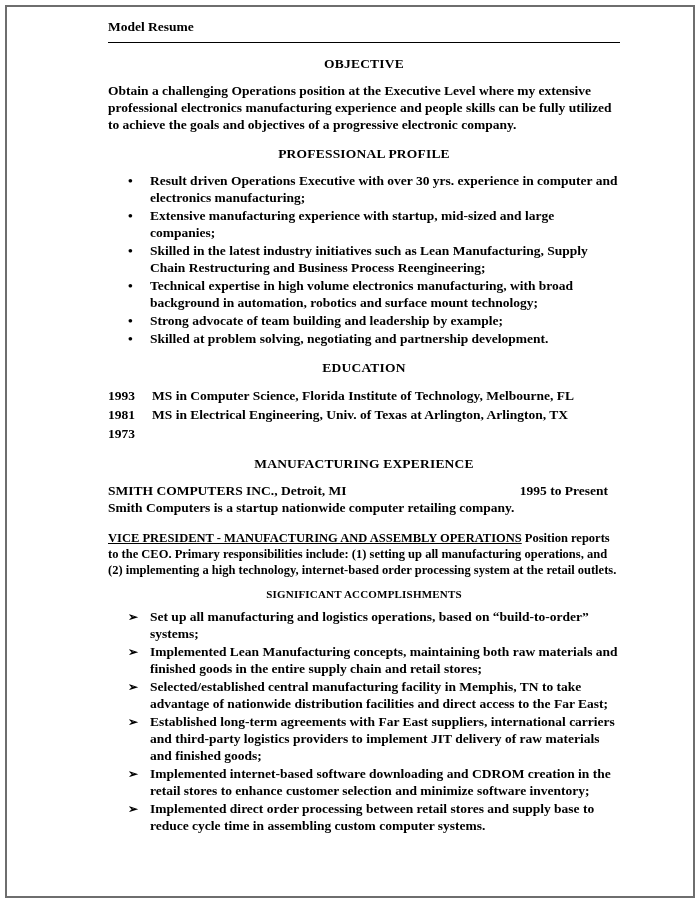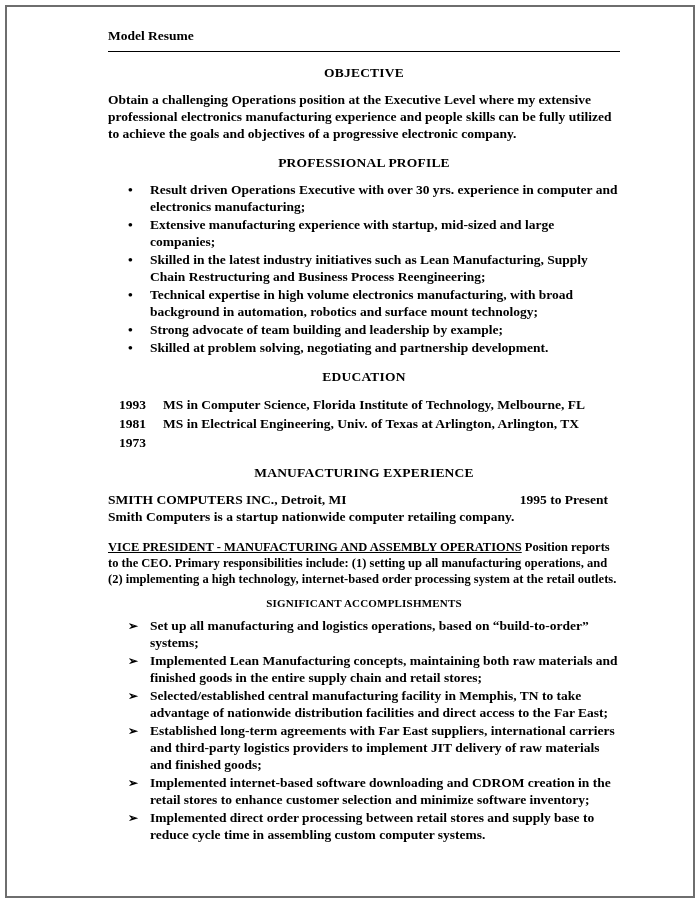--- a/index.html
+++ b/index.html
@@ -8,21 +8,21 @@
     background:#ffffff;
     font-family:"Liberation Serif", serif;
     font-weight:bold;
     color:#000;
   }
   .page {
     position:absolute;
     left:5px; top:5px; right:5px; bottom:5px;
     border:2px solid #6e6e6e;
     background:#fff;
-    padding-top:21px;
+    padding-top:12px;
     overflow:hidden;
   }
   .content {
     margin-left:101px;
     width:512px;
   }
   .doc-label { font-size:13.5px; margin-bottom:4px; }
   .contact { text-align:center; line-height:17px; font-size:13.5px; }
   .contact .name { font-size:14px; }
   .email-link { color:#0000cc; text-decoration:underline; cursor:pointer; }
@@ -35,21 +35,21 @@
     text-align:center; font-size:11px; letter-spacing:.2px;
     margin-top:10px; margin-bottom:8px;
   }
   .para { font-size:13.5px; line-height:17px; }
   .bullet-list { margin-top:2px; }
   .bullet-row { display:flex; font-size:13.5px; line-height:17px; margin-bottom:1px; }
   .bullet-row .marker { width:22px; margin-left:20px; flex:0 0 auto; text-align:left; }
   .bullet-row .btext { flex:1; }
   .arrow-row .marker { font-size:12px; padding-top:1px; }
   .edu-row { display:flex; font-size:13.5px; line-height:19px; }
-  .edu-row .year { width:44px; flex:0 0 auto;margin-left:11px; }
+  .edu-row .year { width:44px; flex:0 0 auto; }
   .exp-header { display:flex; justify-content:space-between; font-size:13.5px; line-height:17px; }
   .exp-header .dates { padding-right:12px;text-align:center; }
   .company-desc { font-size:13.5px; line-height:17px; margin-bottom:14px; }
   .role-para { font-size:12.5px; line-height:16px; margin-top:6px; }
   .role-title { text-decoration:underline; }
 </style>
 </head>
 <body>
 
 <div class="page">

